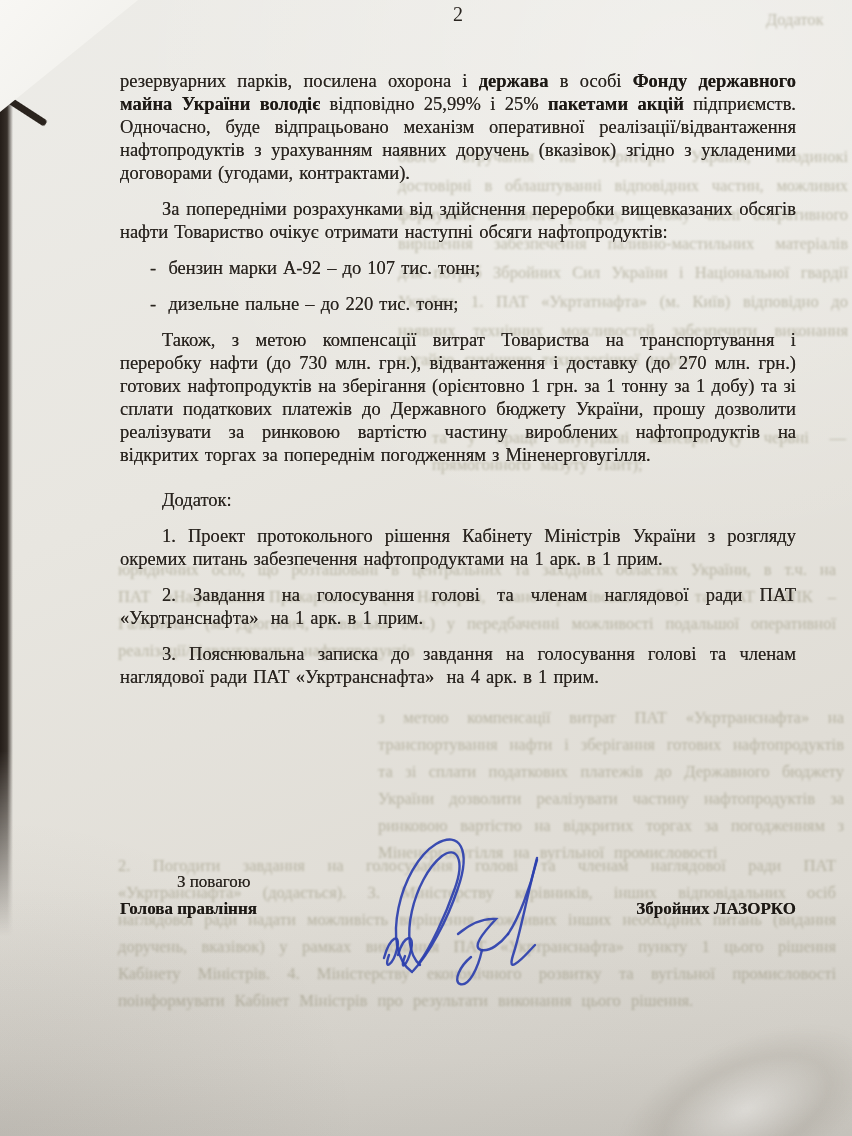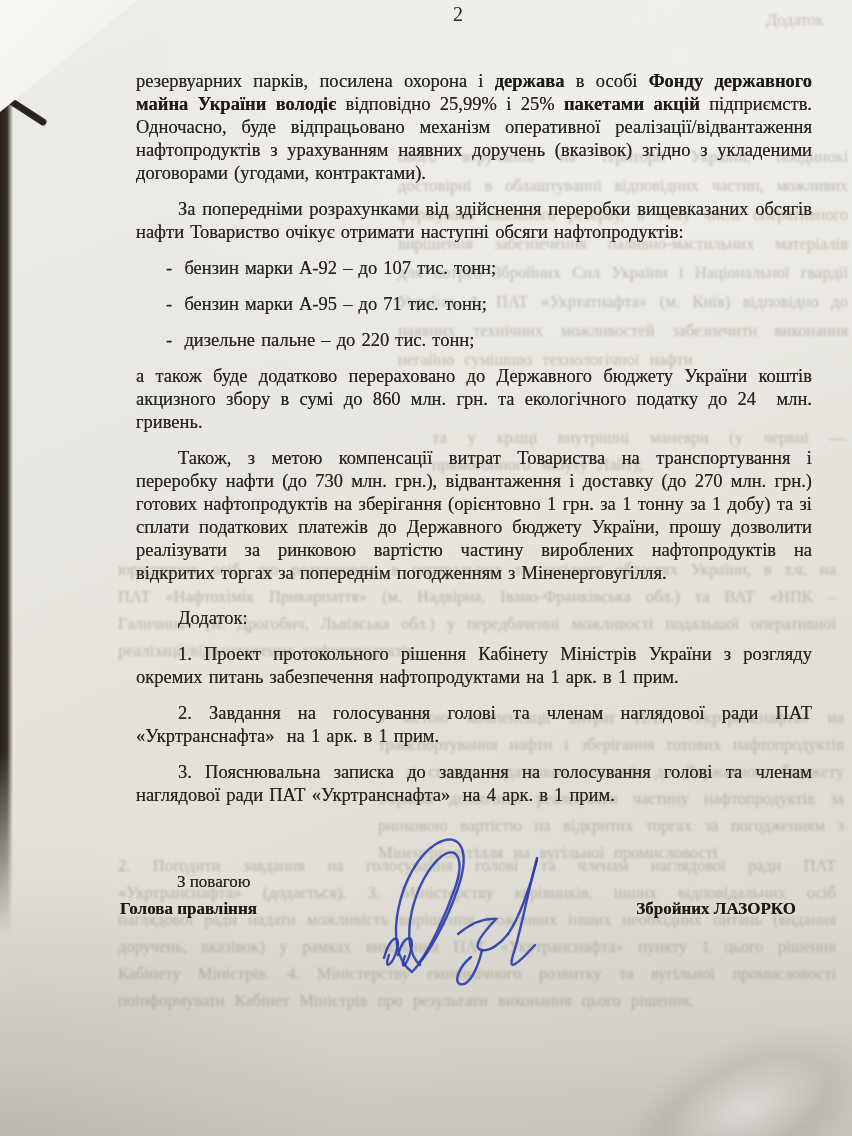--- a/index.html
+++ b/index.html
@@ -43,21 +43,21 @@
   .flap{
     position:absolute;left:0;top:0;width:138px;height:112px;z-index:6;
     background:linear-gradient(135deg,#f8f7f4 0%,#f2f1ed 70%,#e9e8e3 100%);
     clip-path:polygon(0 0,100% 0,0 100%);
   }
   .page-number{
     position:absolute;top:3px;left:120px;width:676px;z-index:3;
     text-align:center;font-size:20px;color:var(--ink);
   }
   .content{
-    position:absolute;top:70px;left:136px;width:676px;z-index:3;
+    position:absolute;top:70px;left:120px;width:676px;z-index:3;
     font-size:18.5px;line-height:23px;color:var(--ink);
     text-shadow:0 0 0.3px rgba(40,35,30,0.75);
     word-spacing:1.5px;
   }
   .content p{margin:0;text-align:justify;}
   .content p b{color:#1d1915;}
   .indent{text-indent:42px;}
   .para + .para{margin-top:13px;}
   .list-item{margin:9px 0 0 30px !important;text-align:right;}
   .para + .list-item{margin-top:13px !important;}
@@ -111,23 +111,21 @@
   <div class="edge-vert"></div>
   <div class="edge-diag"></div>
   <div class="flap"></div>
 
   <div class="page-number">2</div>
 
   <div class="content">
       <p class="para para"><span>резервуарних парків, посилена охорона і </span><b>держава</b><span> в особі </span><b>Фонду державного майна України володіє</b><span> відповідно 25,99% і 25% </span><b>пакетами акцій</b><span> підприємств. Одночасно, буде відпрацьовано механізм оперативної реалізації/відвантаження нафтопродуктів з урахуванням наявних доручень (вказівок) згідно з укладеними договорами (угодами, контрактами).</span></p>
       <p class="para para indent"><span>За попередніми розрахунками від здійснення переробки вищевказаних обсягів нафти Товариство очікує отримати наступні обсяги нафтопродуктів:</span></p>
       <p class="para list-item"><span>-&nbsp; бензин марки А-92 – до 107 тис. тонн;</span></p>
-      <p class="para list-item"><span>-&nbsp; бензин марки А-95 – до 71 тис. тонн;</span></p>
       <p class="para list-item"><span>-&nbsp; дизельне пальне – до 220 тис. тонн;</span></p>
-      <p class="para para"><span>а також буде додатково перераховано до Державного бюджету України коштів акцизного збору в сумі до 860 млн. грн. та екологічного податку до 24&nbsp; млн. гривень.</span></p>
       <p class="para para indent"><span>Також, з метою компенсації витрат Товариства на транспортування і переробку нафти (до 730 млн. грн.), відвантаження і доставку (до 270 млн. грн.) готових нафтопродуктів на зберігання (орієнтовно 1 грн. за 1 тонну за 1 добу) та зі сплати податкових платежів до Державного бюджету України, прошу дозволити реалізувати за ринковою вартістю частину вироблених нафтопродуктів на відкритих торгах за попереднім погодженням з Міненерговугілля.</span></p>
       <p class="para attachment-heading indent"><span>Додаток:</span></p>
       <p class="para attachment indent"><span>1.&nbsp;Проект протокольного рішення Кабінету Міністрів України з розгляду окремих питань забезпечення нафтопродуктами на 1 арк. в 1 прим.</span></p>
       <p class="para attachment indent"><span>2.&nbsp;Завдання на голосування голові та членам наглядової ради ПАТ «Укртранснафта»&nbsp; на 1 арк. в 1 прим.</span></p>
       <p class="para attachment indent"><span>3.&nbsp;Пояснювальна записка до завдання на голосування голові та членам наглядової ради ПАТ «Укртранснафта»&nbsp; на 4 арк. в 1 прим.</span></p>
     </div>
 
   <div class="closing">
     <div class="salutation">З повагою</div>
     <div class="signer-row">

